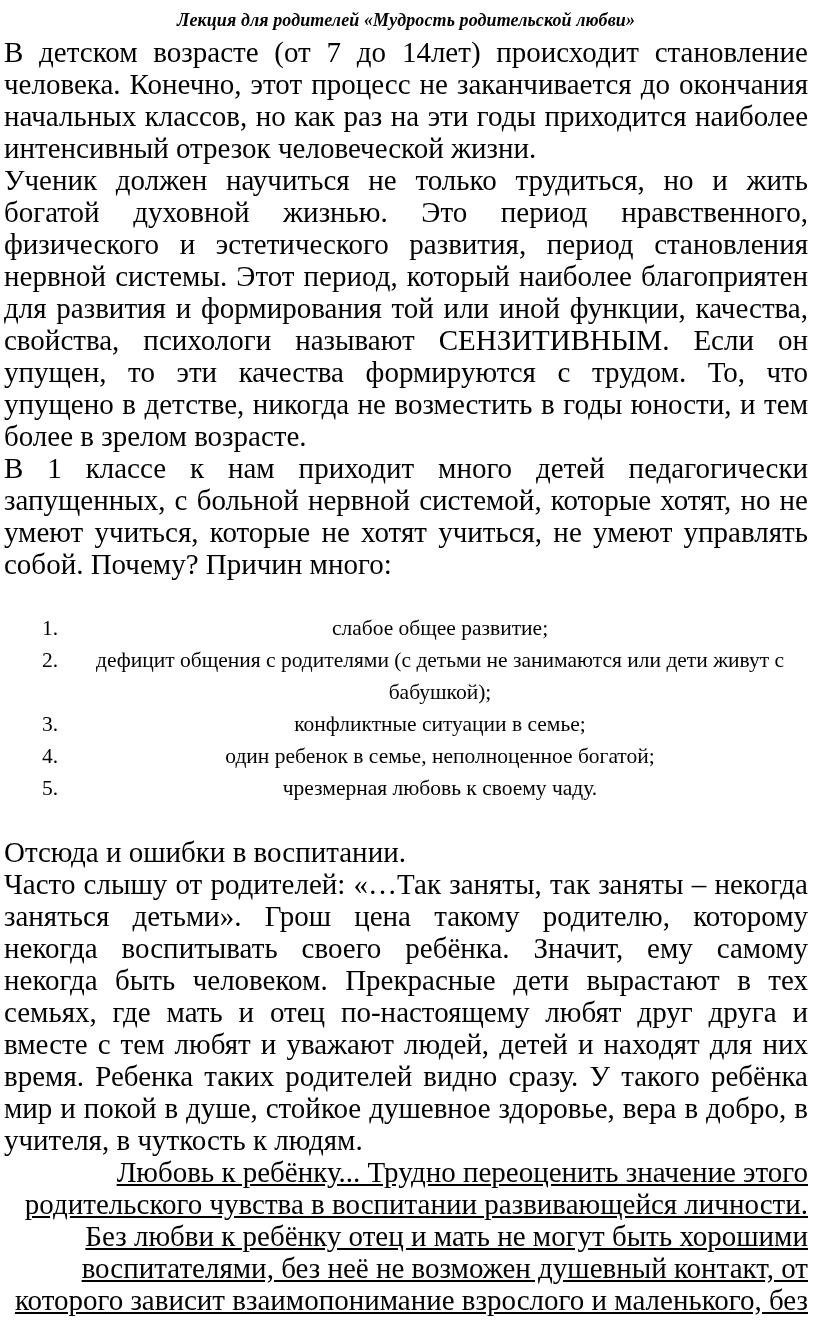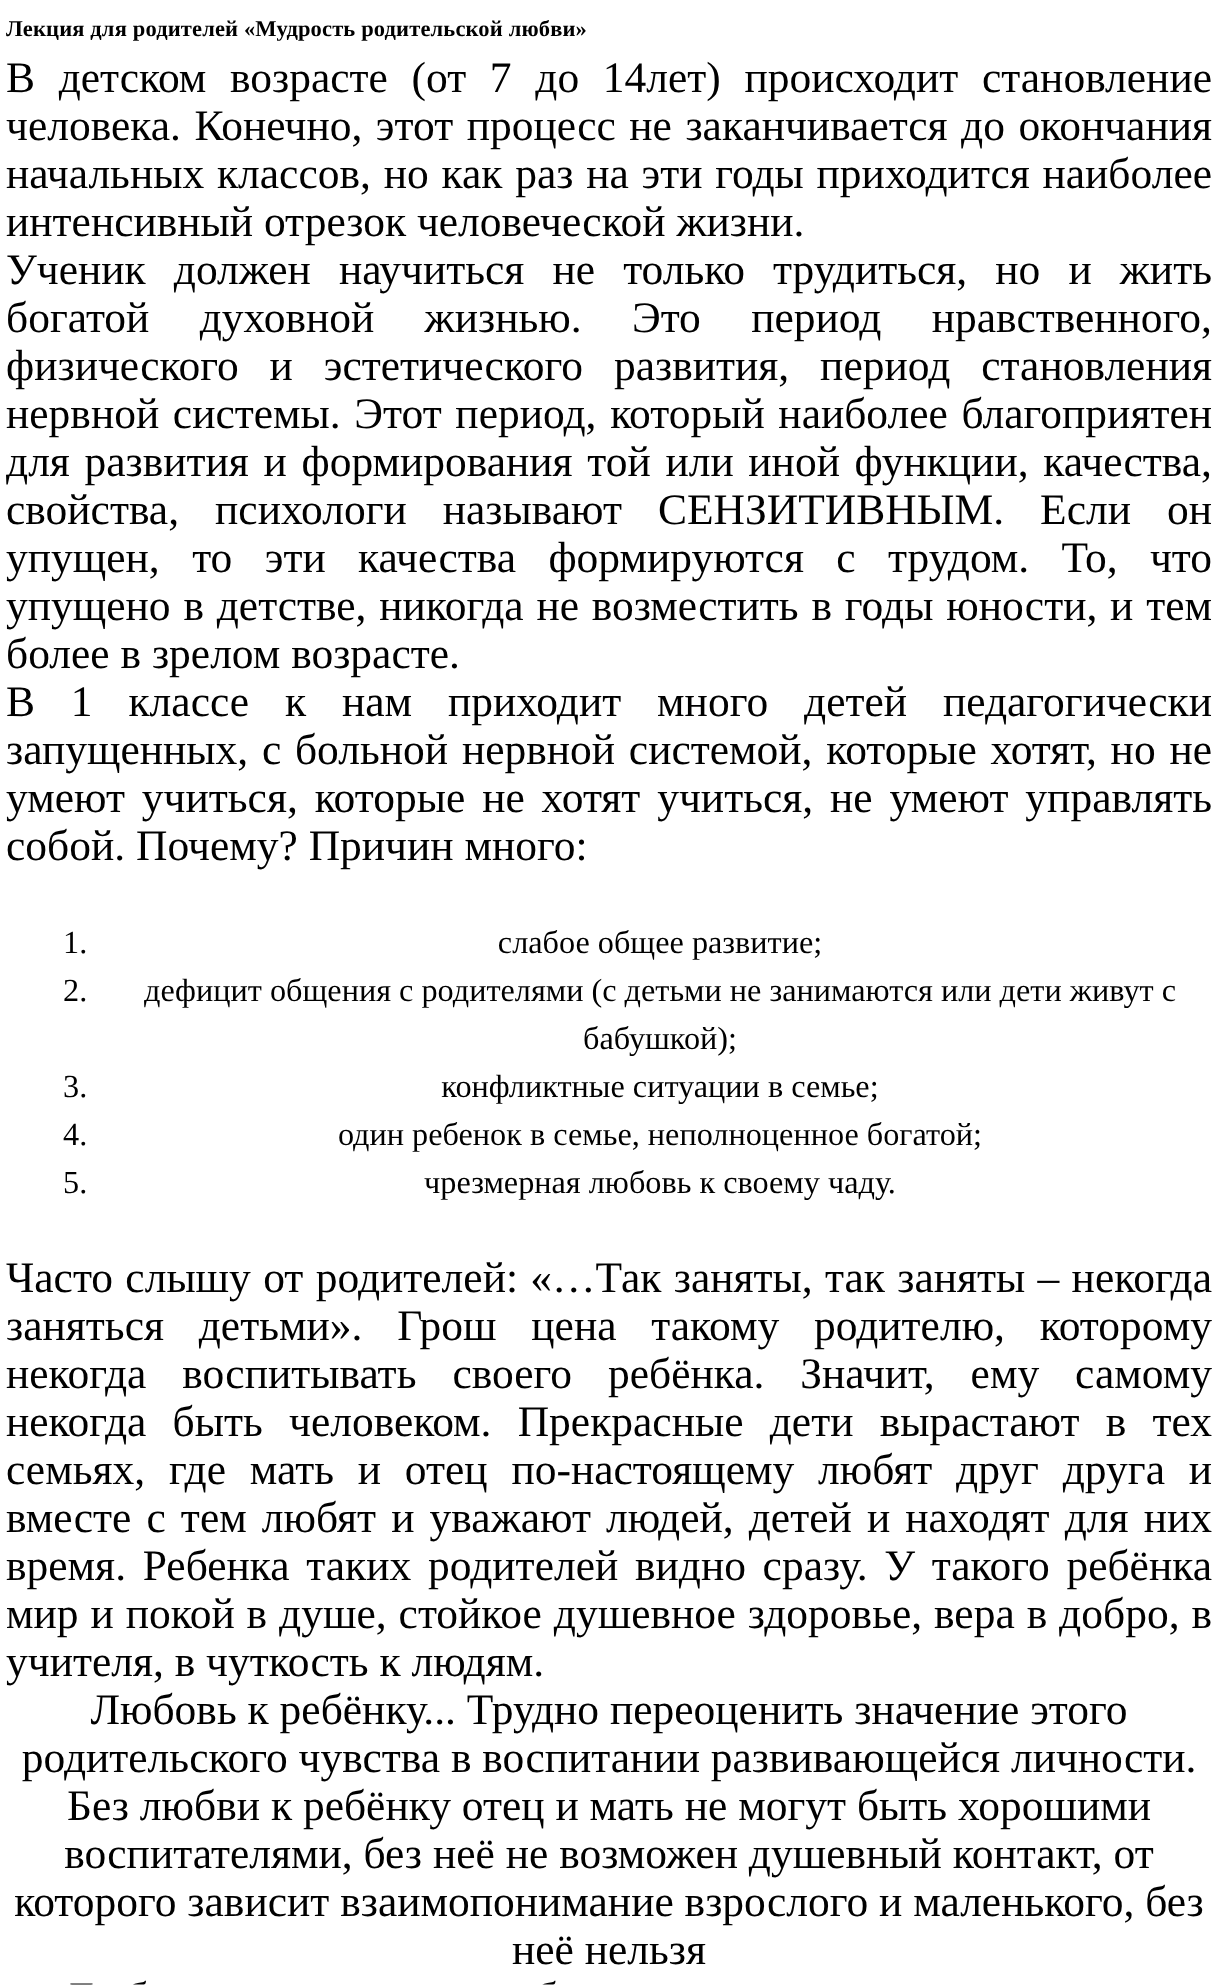--- a/index.html
+++ b/index.html
@@ -17,38 +17,40 @@
   }
   .page {
     position: relative;
     width: 816px;
     height: 1323px;
     box-sizing: border-box;
     padding: 0 8px 0 4px;
     overflow: hidden;
   }
   .doc-title {
-    font-size: 15px;
+    font-size: 18px;
     font-weight: bold;
-    text-align: left;
+    text-align: center;
     line-height: 32px;
     margin: 4px 0 0 0;
     letter-spacing: 0.1px;
+    font-style: italic;
   }
   p.para {
     font-size: 29px;
     line-height: 32px;
     margin: 0;
     text-align: justify;
     text-justify: inter-word;
     -webkit-hyphens: none;
     hyphens: none;
   }
   p.para.left {
-    text-align: center;
+    text-align: right;
+    text-decoration: underline;
   }
   ol.reasons {
     margin: 0;
     padding: 0;
     list-style: none;
     counter-reset: reason;
   }
   ol.reasons > li {
     counter-increment: reason;
     position: relative;
@@ -89,20 +91,21 @@
   <ol class="reasons">
     <li>слабое общее развитие;</li>
     <li>дефицит общения с родителями (с детьми не занимаются или дети живут с бабушкой);</li>
     <li>конфликтные ситуации в семье;</li>
     <li>один ребенок в семье, неполноценное богатой;</li>
     <li>чрезмерная любовь к своему чаду.</li>
   </ol>
 
   <div class="spacer">&nbsp;</div>
 
+  <p class="para">Отсюда и ошибки в воспитании.</p>
 
 
   <p class="para">Часто слышу от родителей: «…Так заняты, так заняты – некогда заняться детьми». Грош цена такому родителю, которому некогда воспитывать своего ребёнка. Значит, ему самому некогда быть человеком. Прекрасные дети вырастают в тех семьях, где мать и отец по-настоящему любят друг друга и вместе с тем любят и уважают людей, детей и находят для них время. Ребенка таких родителей видно сразу. У такого ребёнка мир и покой в душе, стойкое душевное здоровье, вера в добро, в учителя, в чуткость к людям.</p>
 
   <p class="para left">Любовь к ребёнку... Трудно переоценить значение этого родительского чувства в воспитании развивающейся личности.</p>
 
   <p class="para left">Без любви к ребёнку отец и мать не могут быть хорошими воспитателями, без неё не возможен душевный контакт, от которого зависит взаимопонимание взрослого и маленького, без неё нельзя</p>
 
   <p class="para left">Любовь - творец всего доброго, возвышенного, сильного и светлого.</p>
 

